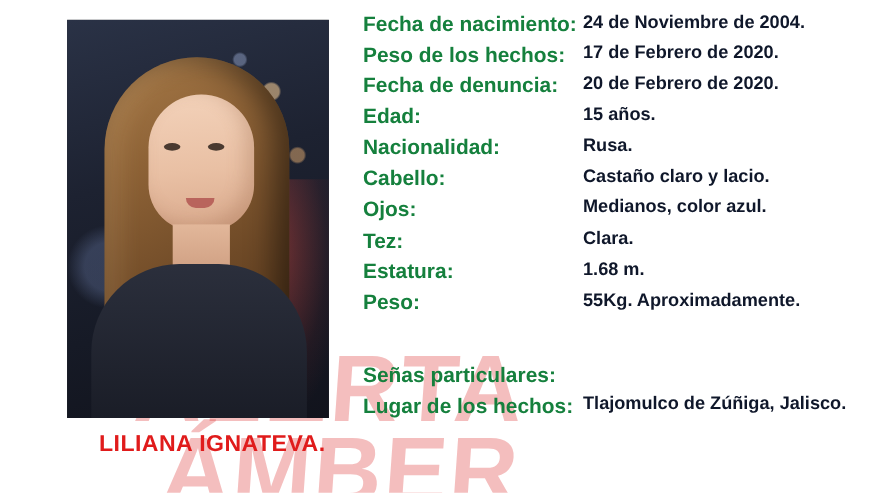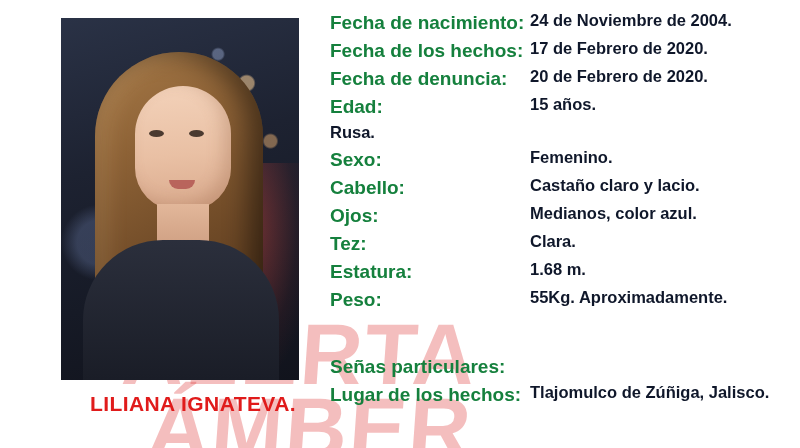--- a/index.html
+++ b/index.html
@@ -205,42 +205,39 @@
   </div>
 
   <div class="details">
 
     <div class="row">
       <div class="label">Fecha de nacimiento:</div>
       <div class="value">24 de Noviembre de 2004.</div>
     </div>
 
     <div class="row">
-      <div class="label">Fecha de los hechos:</div>
+      <div class="label">Peso de los hechos:</div>
       <div class="value">17 de Febrero de 2020.</div>
     </div>
 
     <div class="row">
       <div class="label">Fecha de denuncia:</div>
       <div class="value">20 de Febrero de 2020.</div>
     </div>
 
     <div class="row">
       <div class="label">Edad:</div>
       <div class="value">15 años.</div>
     </div>
 
     <div class="row">
+      <div class="label">Nacionalidad:</div>
       <div class="value">Rusa.</div>
     </div>
 
-    <div class="row">
-      <div class="label">Sexo:</div>
-      <div class="value">Femenino.</div>
-    </div>
 
     <div class="row">
       <div class="label">Cabello:</div>
       <div class="value">Castaño claro y lacio.</div>
     </div>
 
     <div class="row">
       <div class="label">Ojos:</div>
       <div class="value">Medianos, color azul.</div>
     </div>

